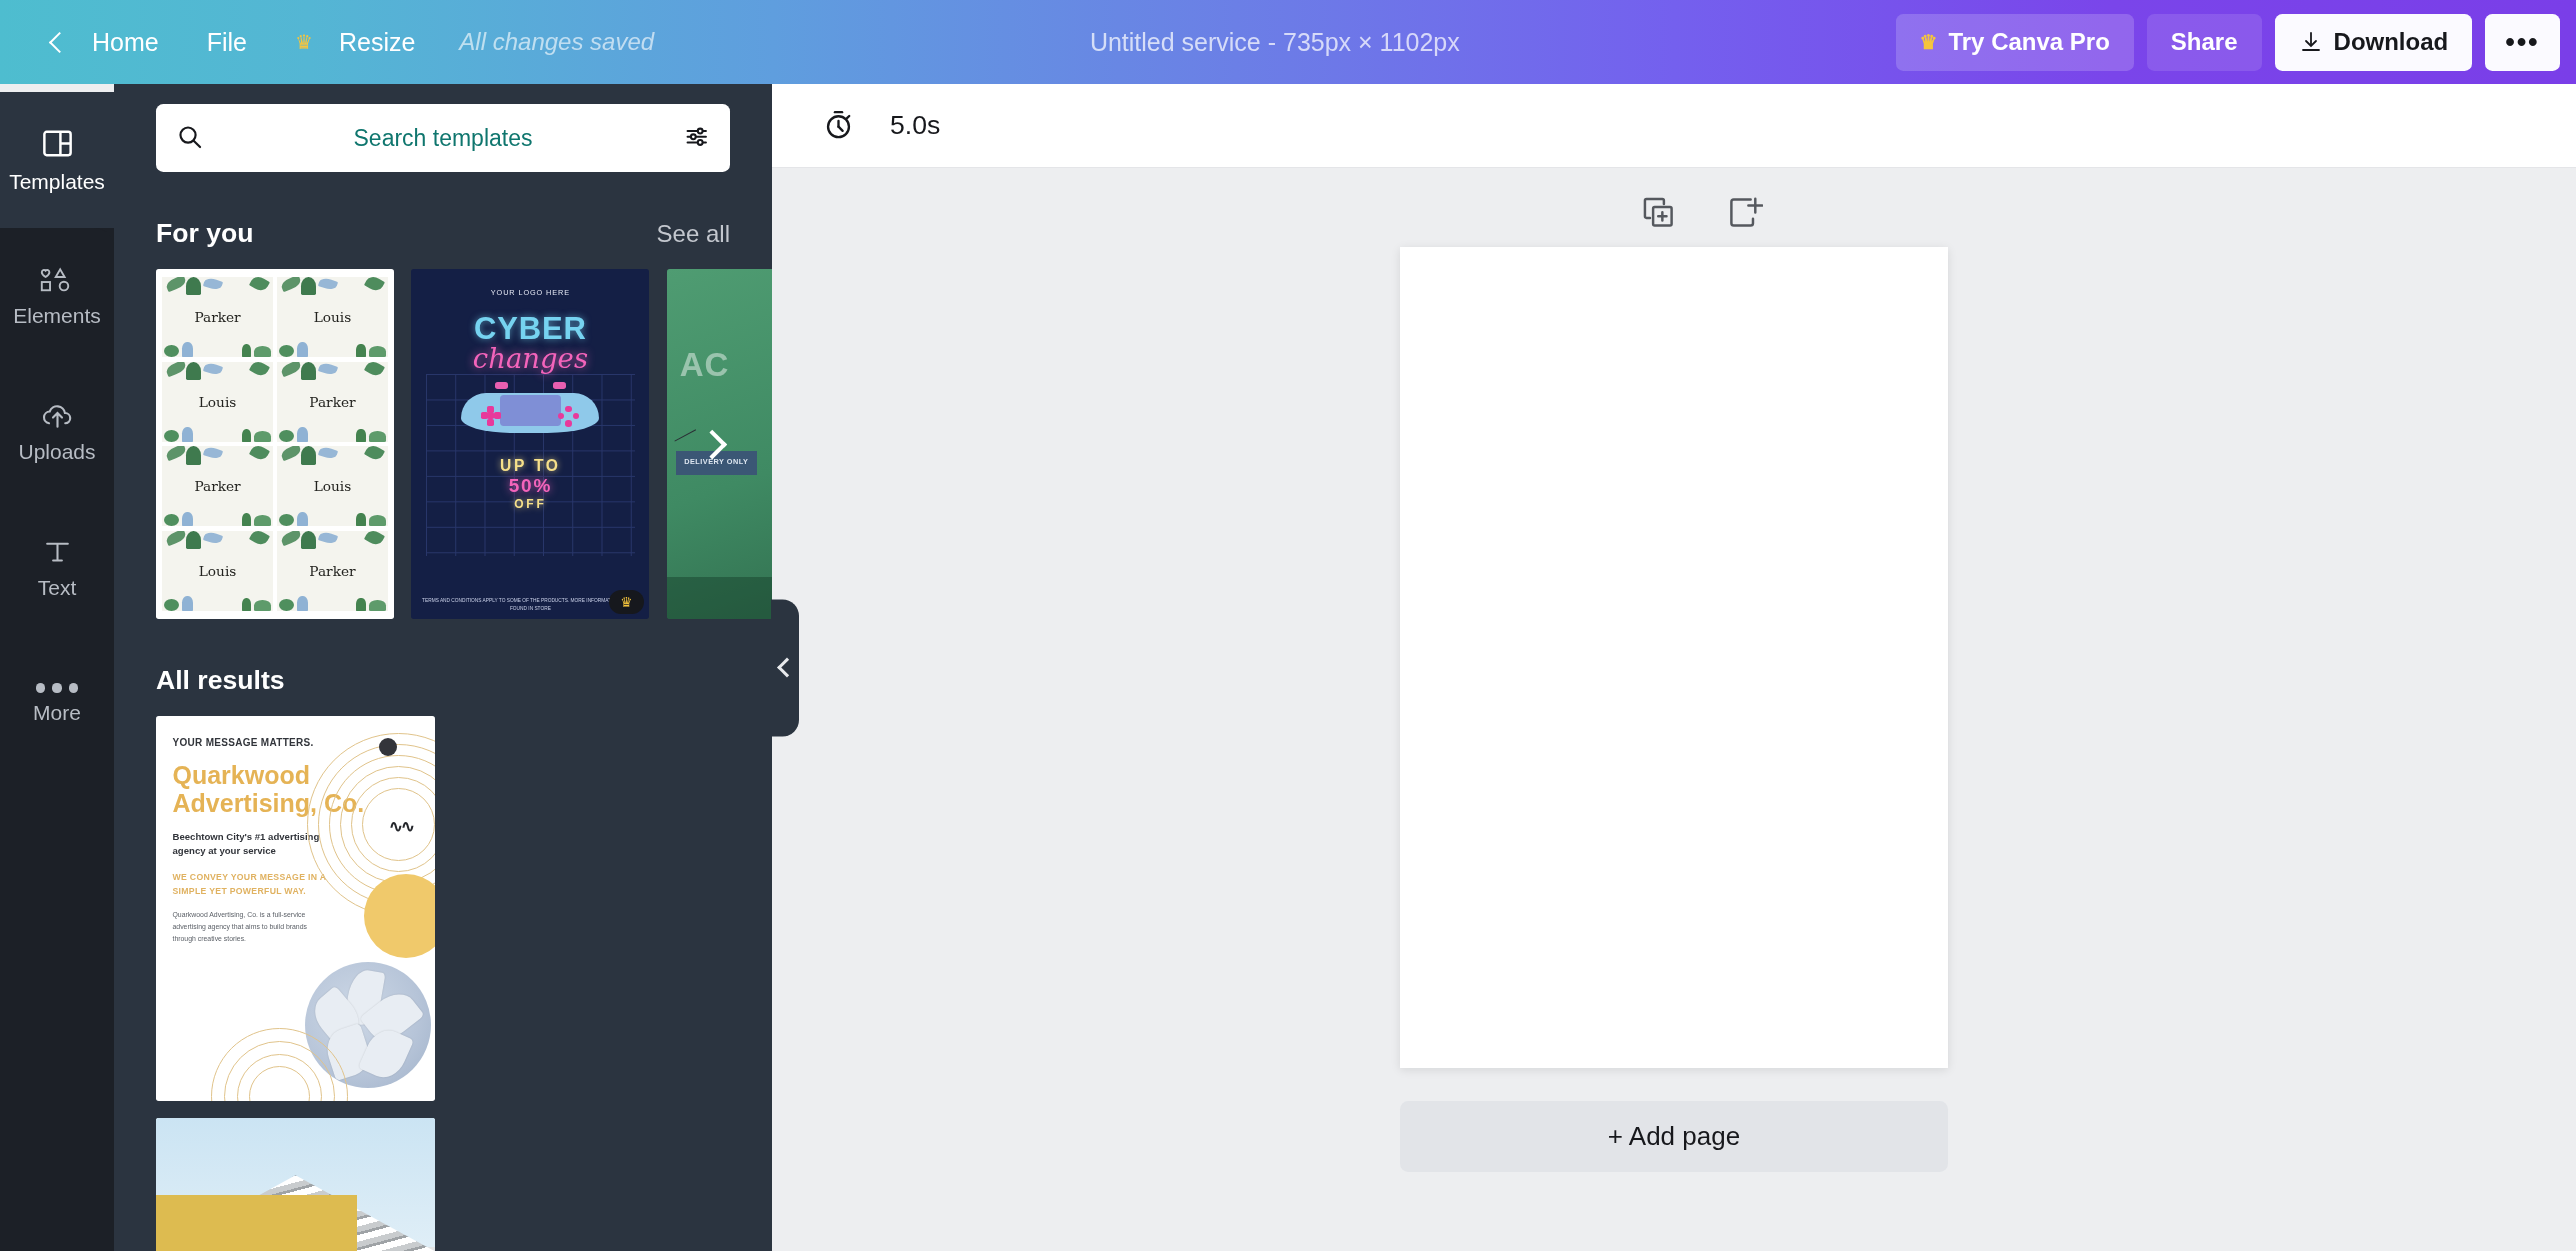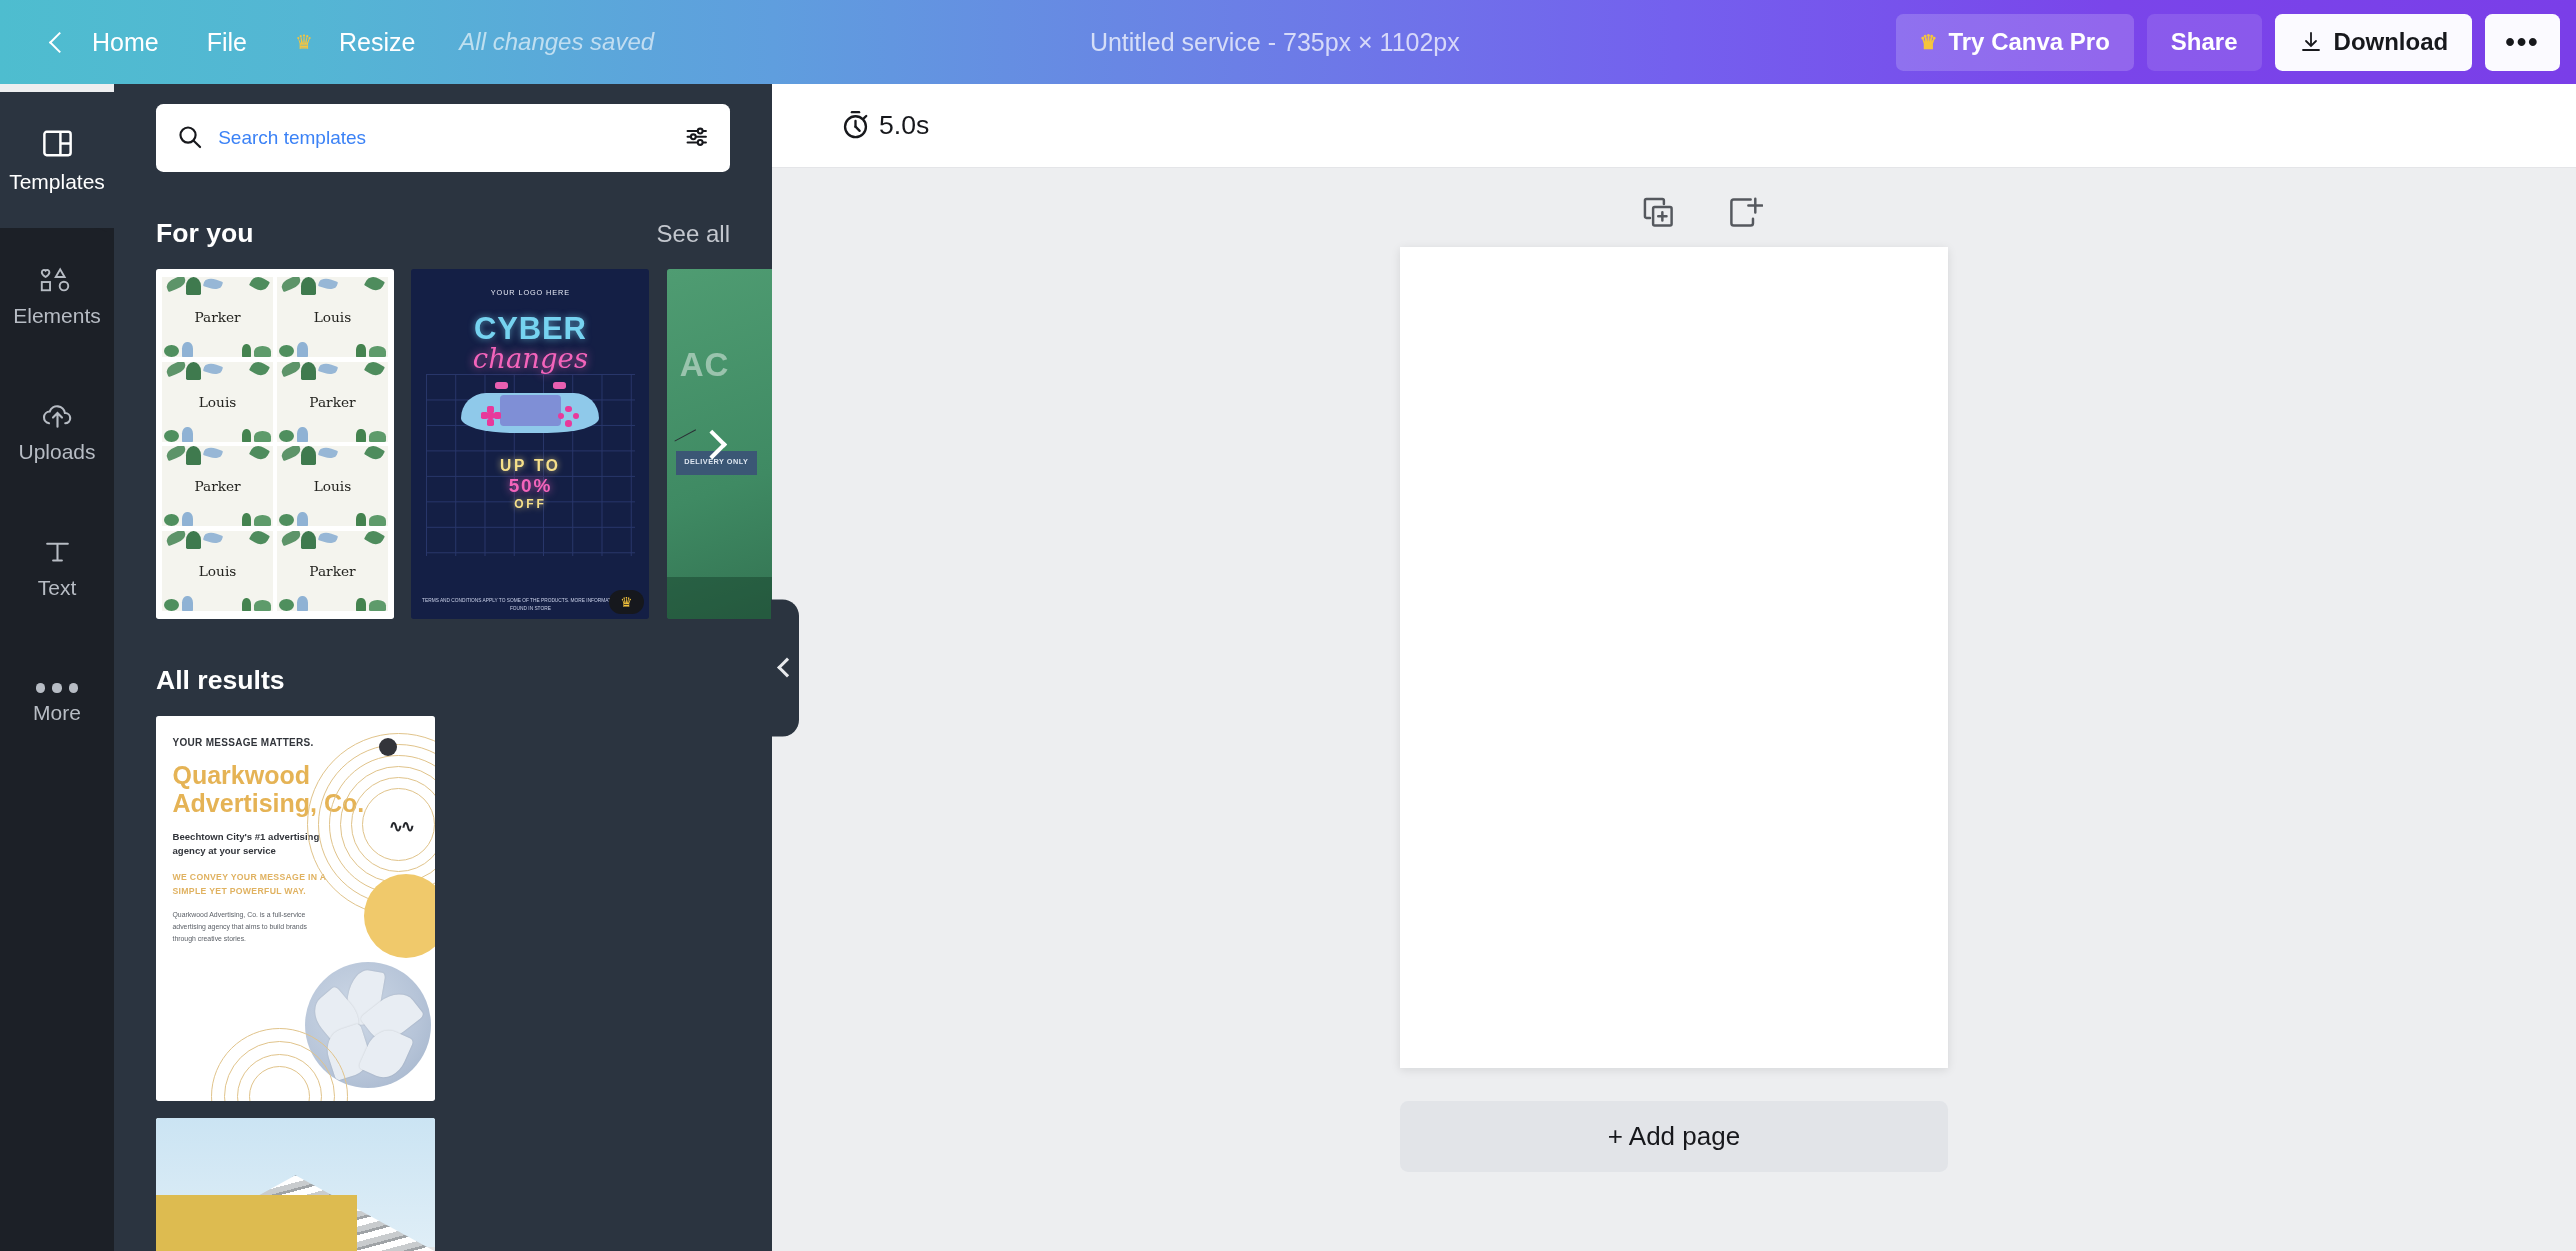--- a/index.html
+++ b/index.html
@@ -91,21 +91,21 @@
     background: #2b3440;
     display: flex; flex-direction: column;
     position: relative; z-index: 20;
     overflow: hidden;
   }
   .search-wrap { padding: 20px 42px 0 42px; }
   .search-box {
     height: 68px; background: #fff; border-radius: 7.3px;
     display: flex; align-items: center; padding: 0 20px; gap: 14.7px;
   }
-  .search-box .ph { flex: 1; font-size: 19px; color: #3b82f6; }
+  .search-box .ph { flex: 1; font-size: 23px; color: #0f766e; text-align: center; }
   .panel-scroll { flex: 1; overflow: hidden; padding: 0 42px; }
   .sect-head {
     display: flex; align-items: baseline; justify-content: space-between;
     margin-top: 46px; margin-bottom: 20px;
   }
   .sect-title { color: #fff; font-size: 26.6px; font-weight: 700; }
   .see-all { color: #c3c7ce; font-size: 24px; cursor: pointer; }
 
   .foryou-row { display: flex; gap: 17.4px; position: relative; }
   .thumb { border-radius: 2.7px; overflow: hidden; cursor: pointer; position: relative; flex: 0 0 auto; }
@@ -216,21 +216,21 @@
   .collapse::before {
     content: ""; width: 11px; height: 11px;
     border-left: 3.7px solid #e8eaed; border-bottom: 3.7px solid #e8eaed;
     transform: rotate(45deg); margin-left: 3.7px;
   }
 
   
   .editor { flex: 1; display: flex; flex-direction: column; min-width: 0; background: #edeef0; }
   .toolbar {
     height: 84px; flex: 0 0 84px; background: #fff;
-    display: flex; align-items: center; padding-left: 67px; gap: 7px;
+    display: flex; align-items: center; padding-left: 50px; gap: 35px;
     border-bottom: 0.9px solid #e4e5e8;
   }
   .timer-text { font-size: 26.6px; color: #17181c; }
   .canvas-area { flex: 1; position: relative; overflow: hidden; display: flex; flex-direction: column; align-items: center; }
   .page-tools { display: flex; gap: 49px; margin-top: 26px; margin-left: 55px; align-self: center; }
   .tool-ic { cursor: pointer; color: #55585e; }
   .page-wrap { margin-top: 13px; }
   .page {
     width: 548px; height: 821px; background: #fff;
     box-shadow: 0 1.8px 9.2px rgba(14,19,24,.10);

